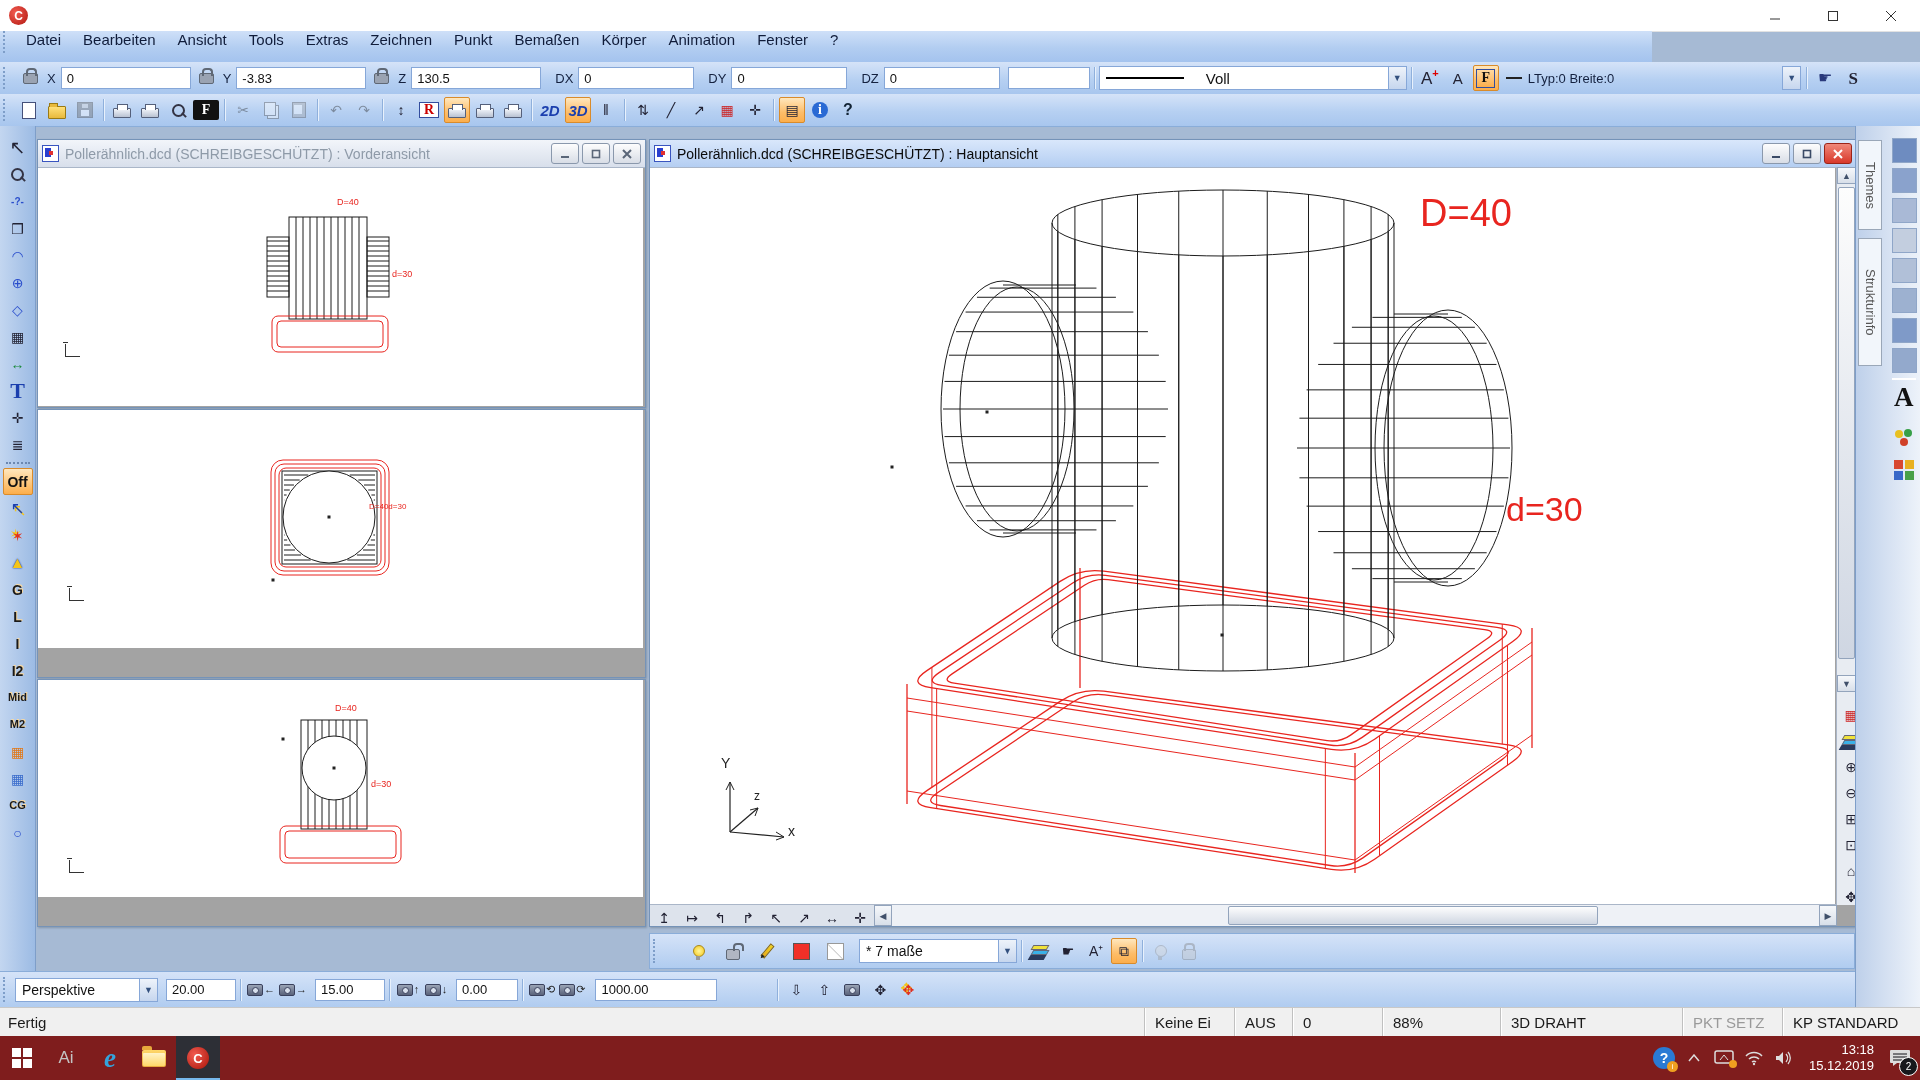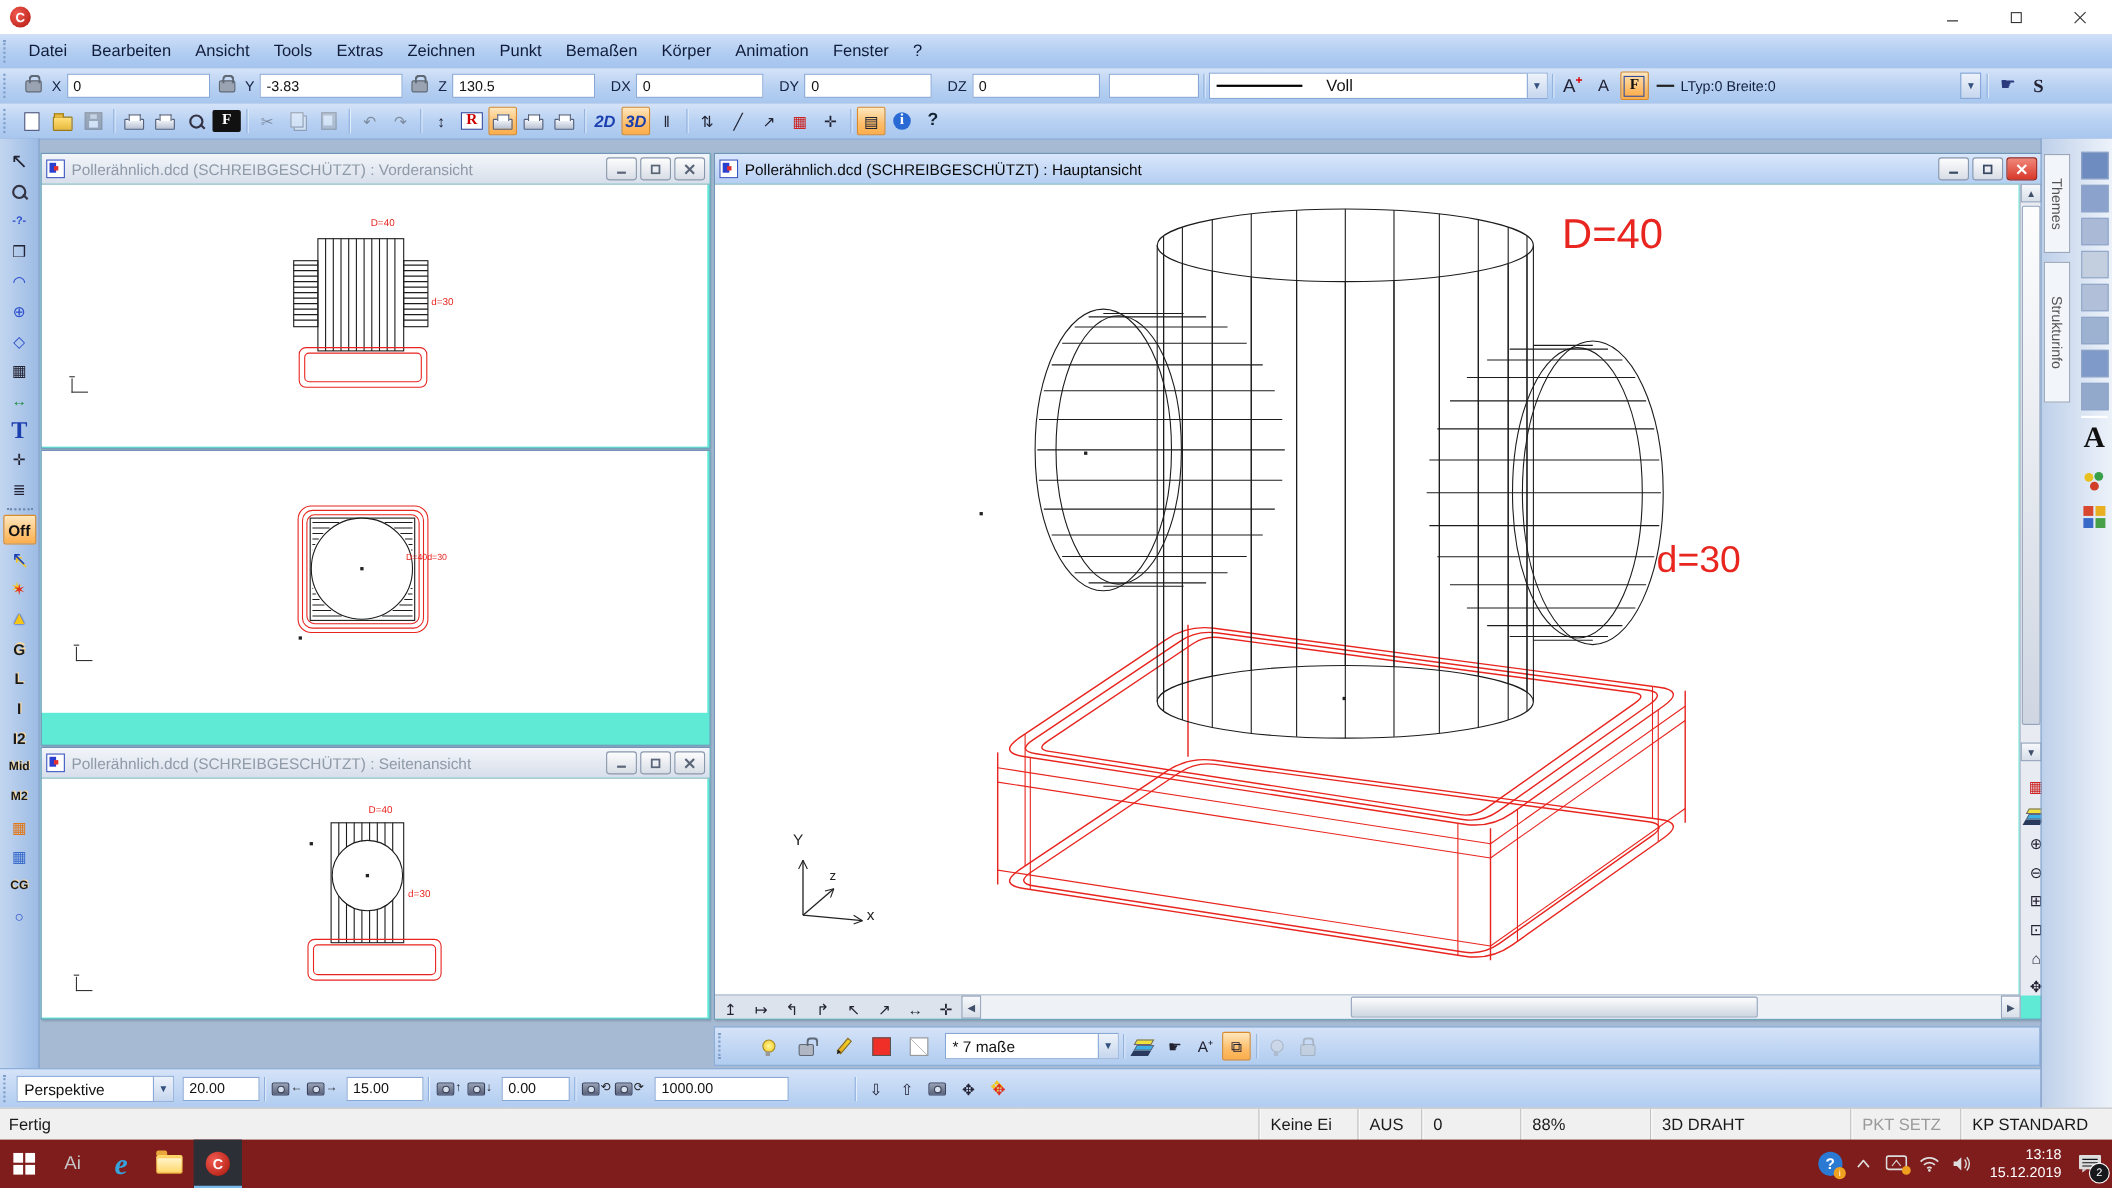--- a/index.html
+++ b/index.html
@@ -5,21 +5,21 @@
   html,body{margin:0;padding:0;background:#444;}
   .app{position:relative;width:1920px;height:1080px;overflow:hidden;font-family:"Liberation Sans",sans-serif;background:#a6bad4;}
   .abs{position:absolute;}
   
   .titlebar{left:0;top:0;width:1920px;height:31px;background:#fff;display:flex;align-items:center;border-bottom:1px solid #e2e2e2;}
   .applogo{width:19px;height:19px;border-radius:50%;background:radial-gradient(circle at 35% 35%,#f25a50,#b01810);color:#fff;font-weight:bold;font-size:12px;display:flex;align-items:center;justify-content:center;margin:0 8px 0 9px;}
   .apptitle{font-size:15px;color:#1a1a1a;}
   .wctl{margin-left:auto;display:flex;height:31px;}
   .wctl>div{width:58px;height:31px;display:flex;align-items:center;justify-content:center;color:#333;}
   
-  .menubar{left:0;top:31px;width:1920px;height:31px;background:linear-gradient(#cfe0f8,#b2cdf1 55%,#a4c3ee);display:flex;align-items:center;border-bottom:1px solid #8aadd9;}
+  .menubar{left:0;top:31px;width:1652px;height:31px;background:linear-gradient(#cfe0f8,#b2cdf1 55%,#a4c3ee);display:flex;align-items:flex-start;border-bottom:1px solid #8aadd9;}
   .handle{width:6px;height:70%;border-left:2px dotted #7e9ec9;margin:0 4px 0 3px;}
   .menubar span{padding:0 11px;font-size:15px;color:#101c3a;}
   
   .coordbar{left:0;top:62px;width:1920px;height:32px;background:linear-gradient(#d5e3f8,#b6d0f2 55%,#a8c6ee);display:flex;align-items:center;border-bottom:1px solid #8aadd9;font-size:13px;color:#14213f;}
   .field{background:#fff;border:1px solid #86a7d8;height:20px;display:flex;align-items:center;padding:0 5px;font-size:13px;color:#111;}
   .lock{width:13px;height:9px;background:#9aa3b2;border:1px solid #5f6875;border-radius:2px;position:relative;margin:0 4px 0 8px;}
   .lock:before{content:"";position:absolute;left:2px;top:-6px;width:7px;height:6px;border:2px solid #5f6875;border-bottom:none;border-radius:4px 4px 0 0;}
   .clabel{margin:0 5px;}
   .vsep{width:1px;height:22px;background:#8fb0dc;margin:0 4px;box-shadow:1px 0 0 #e8f1fc;}
   .tbtn{min-width:24px;height:24px;display:flex;align-items:center;justify-content:center;border:1px solid transparent;border-radius:2px;margin:0 1px;font-size:14px;color:#223;position:relative;}
@@ -79,21 +79,21 @@
   .dimgr .gl{color:#1a8a3a;font-weight:bold;}
   .ttool .gl{color:#1b3fae;font-family:"Liberation Serif",serif;font-weight:bold;font-size:22px;}
   .off{background:linear-gradient(#ffe7bd,#fcae4c);border:1px solid #d98b2b;}
   .off .gl{font-size:14px;font-weight:bold;color:#111;}
   .dbl .gl{color:#1b3fae;text-shadow:2px 2px 0 #f5c518;font-size:17px;}
   .wand .gl{color:#e03020;text-shadow:-2px -2px 0 #f5c518;}
   .tri .gl{color:#f5c518;text-shadow:0 0 1px #1b3fae,0 0 2px #1b3fae;font-size:16px;}
   .snaptxt .gl{font-weight:bold;color:#1a1a1a;font-size:14px;text-shadow:1px -1px 0 #f8d8a0;}
   .snaptxt.sm .gl{font-size:11px;}
   
-  .win{position:absolute;border:1px solid #7593b8;background:#5eead4;box-shadow:1px 1px 2px rgba(0,0,0,.2);}
+  .win{position:absolute;border:1px solid #7593b8;background:#a3a3a3;box-shadow:1px 1px 2px rgba(0,0,0,.2);}
   .wtitle{height:27px;display:flex;align-items:center;background:linear-gradient(#f2f5fa,#d8dfeb);border-bottom:1px solid #aab6c8;font-size:14px;color:#8e9aa8;padding:0 4px;}
   .wtitle.active{background:linear-gradient(#d9e7fb,#b4cef2);color:#0a0a0a;}
   .docicon{width:15px;height:15px;background:#fff;border:1px solid #3a55c0;margin-right:6px;position:relative;flex:none;}
   .docicon:before{content:"";position:absolute;left:2px;top:2px;width:6px;height:9px;background:#2a3fd0;}
   .docicon:after{content:"";position:absolute;left:6px;top:5px;width:4px;height:4px;background:#e03030;}
   .wbtns{margin-left:auto;display:flex;gap:3px;}
   .wb{width:26px;height:19px;border:1px solid #8a98ac;border-radius:3px;background:linear-gradient(#fdfdfd,#d8dde6);display:flex;align-items:center;justify-content:center;}
   .wb svg{display:block;}
   .wb.redb{background:linear-gradient(#f0887a,#d8382a);border-color:#9a2418;}
   .canvas{position:relative;background:#fff;overflow:hidden;}
@@ -505,41 +505,20 @@
           <circle cx="291" cy="107" r="46" fill="#fff" stroke="#1c1c1c"></circle>
           <rect x="289.5" y="105.5" width="3" height="3" fill="#222"></rect>
           <rect x="233.5" y="168.5" width="3" height="3" fill="#222"></rect>
         </svg>
       <div class="cadlabel" style="left:331px;top:93px;font-size:8px">D=40d=30</div>
       <div class="corner-axis" style="left:31px;top:178px"></div>
     </div>
   </div>
 
   <div class="win" style="left:37px;top:679px;width:607px;height:246px">
-    <div class="wtitle">
-      <span class="docicon"></span>
-      <span>Pollerähnlich.dcd (SCHREIBGESCHÜTZT)  : Seitenansicht</span>
-      <span class="wbtns">
-        <span class="wb">
-            <svg width="10" height="10">
-              <line x1="1" y1="8" x2="9" y2="8" stroke="#5a6678" stroke-width="2"></line>
-            </svg>
-          </span>
-        <span class="wb">
-            <svg width="10" height="10">
-              <rect x="1.5" y="1.5" width="7" height="7" fill="none" stroke="#5a6678" stroke-width="1.6"></rect>
-            </svg>
-          </span>
-        <span class="wb">
-            <svg width="10" height="10">
-              <path d="M1,1 L9,9 M9,1 L1,9" stroke="#5a6678" stroke-width="2"></path>
-            </svg>
-          </span>
-      </span>
-    </div>
     <div class="canvas" style="width:605px;height:217px">
       <svg id="svg-side" width="605" height="217">
           <rect x="263" y="40" width="66" height="109" rx="0" fill="none" stroke="#1c1c1c"></rect>
           <line x1="270" y1="40" x2="270" y2="149" stroke="#1c1c1c" stroke-width="1"></line>
           <line x1="277" y1="40" x2="277" y2="149" stroke="#1c1c1c" stroke-width="1"></line>
           <line x1="284" y1="40" x2="284" y2="149" stroke="#1c1c1c" stroke-width="1"></line>
           <line x1="291" y1="40" x2="291" y2="149" stroke="#1c1c1c" stroke-width="1"></line>
           <line x1="298" y1="40" x2="298" y2="149" stroke="#1c1c1c" stroke-width="1"></line>
           <line x1="305" y1="40" x2="305" y2="149" stroke="#1c1c1c" stroke-width="1"></line>
           <line x1="312" y1="40" x2="312" y2="149" stroke="#1c1c1c" stroke-width="1"></line>

